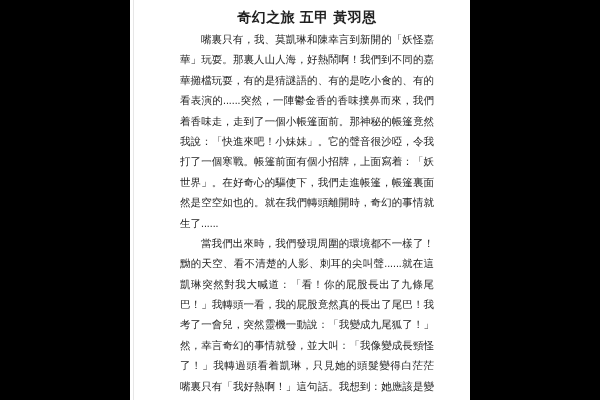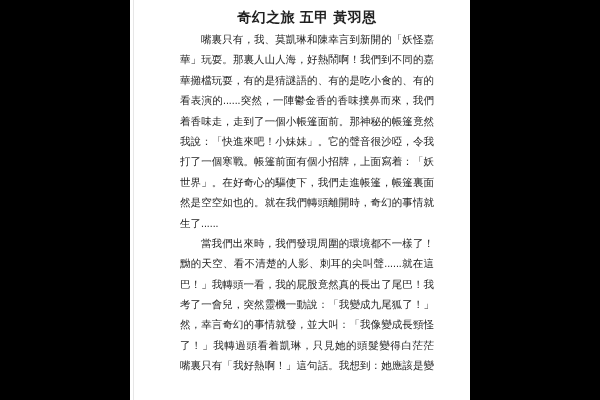--- a/index.html
+++ b/index.html
@@ -67,20 +67,21 @@
         <div class="line just"><span>華攤檔玩耍，有的是猜謎語的、有的是吃小食的、有的是</span></div>
         <div class="line just"><span>看表演的......突然，一陣鬱金香的香味撲鼻而來，我們跟</span></div>
         <div class="line just"><span>着香味走，走到了一個小帳篷面前。那神秘的帳篷竟然對</span></div>
         <div class="line just"><span>我說：「快進來吧！小妹妹」。它的聲音很沙啞，令我們</span></div>
         <div class="line just"><span>打了一個寒戰。帳篷前面有個小招牌，上面寫着：「妖怪</span></div>
         <div class="line just"><span>世界」。在好奇心的驅使下，我們走進帳篷，帳篷裏面竟</span></div>
         <div class="line just"><span>然是空空如也的。就在我們轉頭離開時，奇幻的事情就發</span></div>
         <div class="line"><span>生了......</span></div>
         <div class="line just ind"><span>當我們出來時，我們發現周圍的環境都不一樣了！黑黝</span></div>
         <div class="line just"><span>黝的天空、看不清楚的人影、刺耳的尖叫聲......就在這時</span></div>
+        <div class="line just"><span class="uname">凱琳</span><span>突然對我大喊道：「看！你的屁股長出了九條尾</span></div>
         <div class="line just"><span>巴！」我轉頭一看，我的屁股竟然真的長出了尾巴！我思</span></div>
         <div class="line just"><span>考了一會兒，突然靈機一動說：「我變成九尾狐了！」忽</span></div>
         <div class="line just"><span>然，</span><span class="uname">幸言</span><span>奇幻的事情就發，並大叫：「我像變成長頸怪</span></div>
         <div class="line just"><span>了！」我轉過頭看着</span><span class="uname">凱琳</span><span>，只見她的頭髮變得白茫茫的，</span></div>
         <div class="line just"><span>嘴裏只有「我好熱啊！」這句話。我想到：她應該是變成</span></div>
       </div>
   </div>
 </div>
 
 </body></html>

